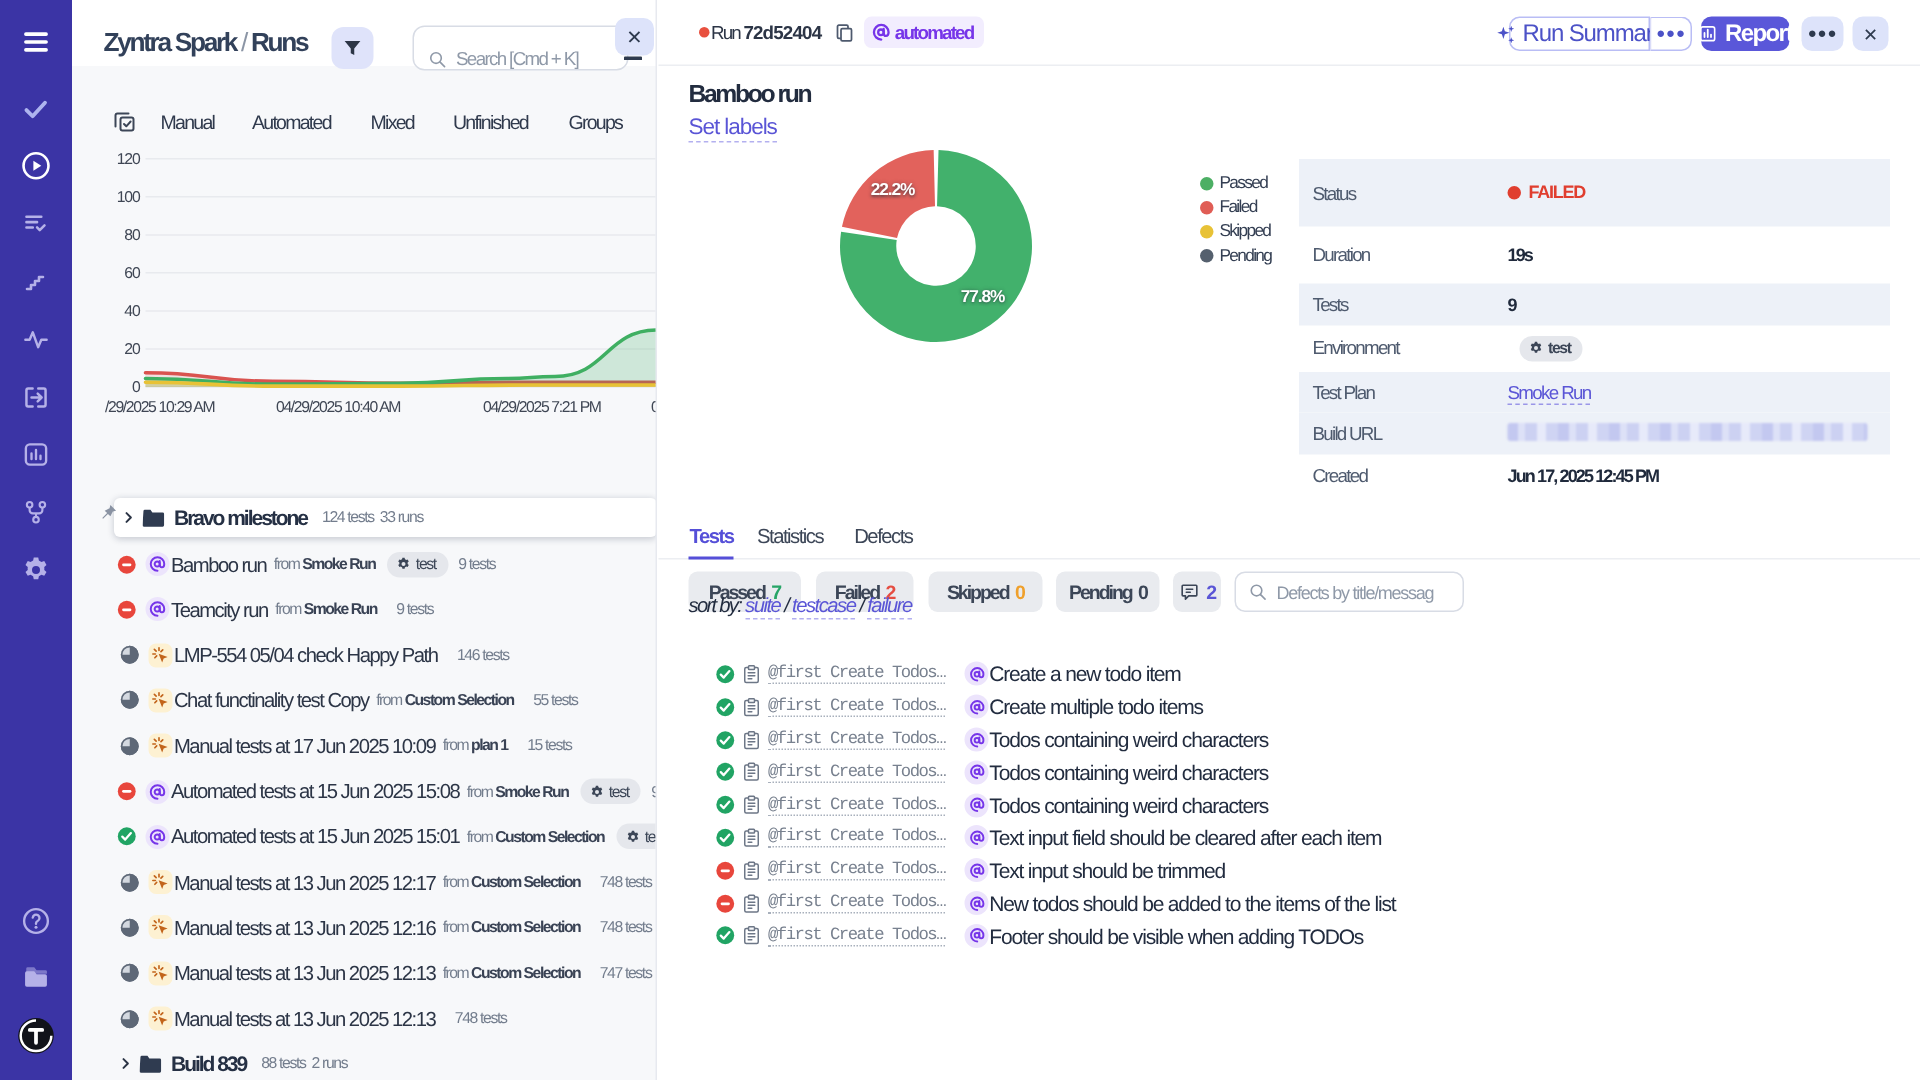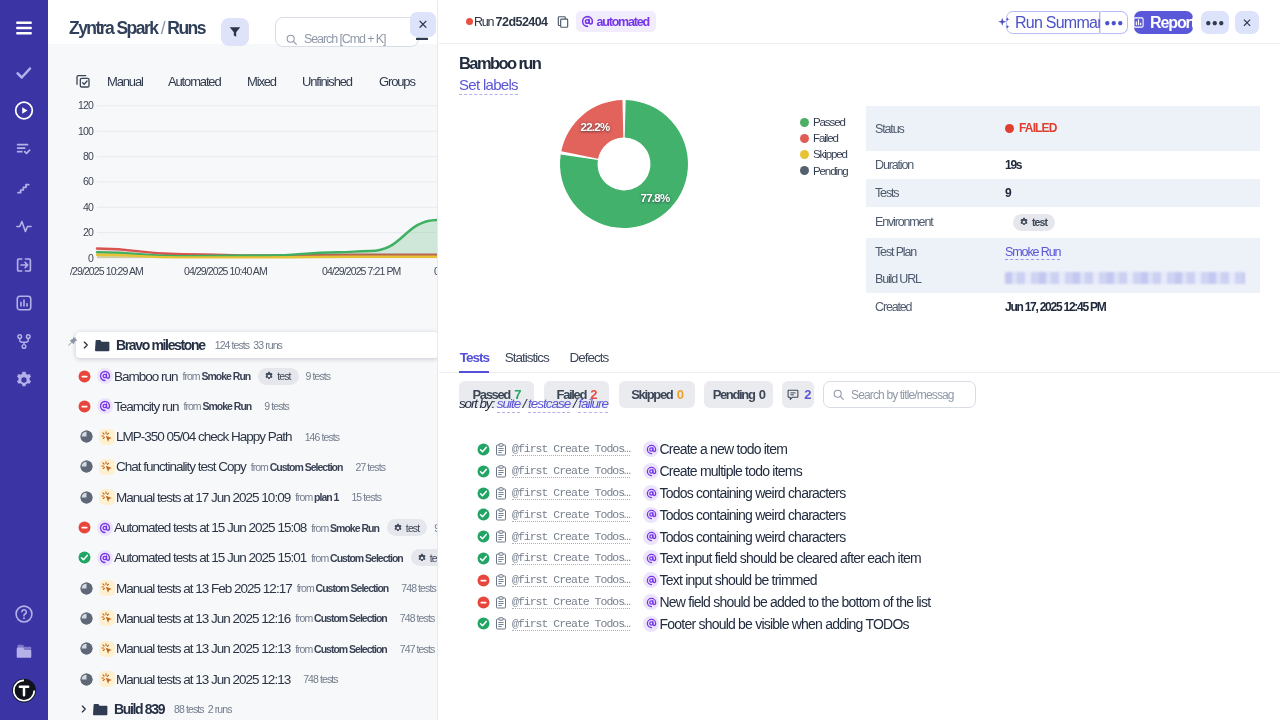--- a/index.html
+++ b/index.html
@@ -250,38 +250,38 @@
           <circle cx="12" cy="12" r="11" fill="#5e6877"></circle>
           <path d="M12 12V1A11 11 0 0 0 1 12z" fill="#d4d9e0"></path>
           <circle cx="12" cy="12" r="10" fill="none" stroke="#5e6877" stroke-width="2"></circle>
         </svg>
         <span class="typo man">
           <svg width="12" height="12" viewBox="0 0 24 24">
             <path d="M9.5 9.5l12 4.6-5.3 2-2 5.3z" fill="#c2641b"></path>
             <path d="M10 1.8v3.4M3.8 3.8l2.4 2.4M1.8 10h3.4M4.5 15l2.4-2.4M15 4.5l-2.4 2.4" stroke="#c2641b" stroke-width="2.2" stroke-linecap="round"></path>
           </svg>
         </span>
-        <span class="rname">LMP-350 05/04 check Happy Path</span>
+        <span class="rname">LMP-554 05/04 check Happy Path</span>
         <span class="rcount">146 tests</span>
       </div>
 <div class="runrow" style="top:133.9px">
         <svg class="stico" width="10" height="10" viewBox="0 0 24 24" style="margin-left:32px">
           <circle cx="12" cy="12" r="11" fill="#5e6877"></circle>
           <path d="M12 12V1A11 11 0 0 0 1 12z" fill="#d4d9e0"></path>
           <circle cx="12" cy="12" r="10" fill="none" stroke="#5e6877" stroke-width="2"></circle>
         </svg>
         <span class="typo man">
           <svg width="12" height="12" viewBox="0 0 24 24">
             <path d="M9.5 9.5l12 4.6-5.3 2-2 5.3z" fill="#c2641b"></path>
             <path d="M10 1.8v3.4M3.8 3.8l2.4 2.4M1.8 10h3.4M4.5 15l2.4-2.4M15 4.5l-2.4 2.4" stroke="#c2641b" stroke-width="2.2" stroke-linecap="round"></path>
           </svg>
         </span>
         <span class="rname">Chat functinality test Copy</span>
         <span class="rfrom">from <b>Custom Selection</b></span>
-        <span class="rcount">27 tests</span>
+        <span class="rcount">55 tests</span>
       </div>
 <div class="runrow" style="top:164.20000000000002px">
         <svg class="stico" width="10" height="10" viewBox="0 0 24 24" style="margin-left:32px">
           <circle cx="12" cy="12" r="11" fill="#5e6877"></circle>
           <path d="M12 12V1A11 11 0 0 0 1 12z" fill="#d4d9e0"></path>
           <circle cx="12" cy="12" r="10" fill="none" stroke="#5e6877" stroke-width="2"></circle>
         </svg>
         <span class="typo man">
           <svg width="12" height="12" viewBox="0 0 24 24">
             <path d="M9.5 9.5l12 4.6-5.3 2-2 5.3z" fill="#c2641b"></path>
@@ -332,21 +332,21 @@
           <circle cx="12" cy="12" r="11" fill="#5e6877"></circle>
           <path d="M12 12V1A11 11 0 0 0 1 12z" fill="#d4d9e0"></path>
           <circle cx="12" cy="12" r="10" fill="none" stroke="#5e6877" stroke-width="2"></circle>
         </svg>
         <span class="typo man">
           <svg width="12" height="12" viewBox="0 0 24 24">
             <path d="M9.5 9.5l12 4.6-5.3 2-2 5.3z" fill="#c2641b"></path>
             <path d="M10 1.8v3.4M3.8 3.8l2.4 2.4M1.8 10h3.4M4.5 15l2.4-2.4M15 4.5l-2.4 2.4" stroke="#c2641b" stroke-width="2.2" stroke-linecap="round"></path>
           </svg>
         </span>
-        <span class="rname">Manual tests at 13 Feb 2025 12:17</span>
+        <span class="rname">Manual tests at 13 Jun 2025 12:17</span>
         <span class="rfrom">from <b>Custom Selection</b></span>
         <span class="rcount">748 tests</span>
       </div>
 <div class="runrow" style="top:285.40000000000003px">
         <svg class="stico" width="10" height="10" viewBox="0 0 24 24" style="margin-left:32px">
           <circle cx="12" cy="12" r="11" fill="#5e6877"></circle>
           <path d="M12 12V1A11 11 0 0 0 1 12z" fill="#d4d9e0"></path>
           <circle cx="12" cy="12" r="10" fill="none" stroke="#5e6877" stroke-width="2"></circle>
         </svg>
         <span class="typo man">
@@ -442,21 +442,21 @@
         <div class="legitem"><span class="legdot" style="background:#4caf64"></span>Passed</div>
         <div class="legitem"><span class="legdot" style="background:#e05d55"></span>Failed</div>
         <div class="legitem"><span class="legdot" style="background:#e8c236"></span>Skipped</div>
         <div class="legitem"><span class="legdot" style="background:#55606e"></span>Pending</div>
       </div>
     <div id="details">
         <div class="drow odd" style="height:45px">
           <div class="dlab">Status</div>
           <div class="dval"><span style="display:inline-flex;align-items:center;gap:5px;color:#e03e2f;font-weight:bold;letter-spacing:-0.85px"><span style="width:9px;height:9px;border-radius:50%;background:#e03e2f;display:inline-block"></span>FAILED</span></div>
         </div>
-        <div class="drow" style="height:28px">
+        <div class="drow" style="height:38px">
           <div class="dlab">Duration</div>
           <div class="dval">19s</div>
         </div>
         <div class="drow odd" style="height:27.5px">
           <div class="dlab">Tests</div>
           <div class="dval">9</div>
         </div>
         <div class="drow" style="height:31.3px">
           <div class="dlab">Environment</div>
           <div class="dval"><span class="envchip"><svg width="10" height="10" viewBox="0 0 24 24" style="flex:none">
@@ -487,21 +487,21 @@
         <div class="chip" style="width:76.2px;margin-left:9.5px">Skipped&nbsp;<span class="n-skip" style="margin-left:2px">0</span></div>
         <div class="chip" style="width:68.3px;margin-left:9.5px">Pending&nbsp;<span class="n-pend" style="margin-left:2px">0</span></div>
         <div class="chip" style="width:32.3px;margin-left:9.2px"><svg width="14" height="13" viewBox="0 0 24 24" style="flex:none;margin-right:4px">
             <path d="M4 4h16a1 1 0 0 1 1 1v11a1 1 0 0 1-1 1h-9l-4 4v-4H4a1 1 0 0 1-1-1V5a1 1 0 0 1 1-1z" stroke="#3c4657" stroke-width="2" fill="none" stroke-linejoin="round"></path>
             <path d="M8 9h8M8 12.5h5" stroke="#3c4657" stroke-width="1.8" stroke-linecap="round"></path>
           </svg><span class="n-com">2</span></div>
       </div>
     <div id="tsearch"><svg width="13" height="13" viewBox="0 0 24 24" style="flex:none">
           <circle cx="10.5" cy="10.5" r="6.5" stroke="#8f99a8" stroke-width="2" fill="none"></circle>
           <path d="M15.5 15.5L21 21" stroke="#8f99a8" stroke-width="2" stroke-linecap="round"></path>
-        </svg><span>Search by title/messag</span></div>
+        </svg><span>Defects by title/messag</span></div>
     <div id="sortby">sort by: <a>suite</a> <span class="sl">/</span> <a>testcase</a> <span class="sl">/</span> <a>failure</a></div>
     <div id="testlist">
         <div class="trow">
           <svg class="sic" width="13" height="13" viewBox="0 0 24 24">
             <circle cx="12" cy="12" r="11" fill="#21a464"></circle>
             <path d="M6.5 12.5l3.6 3.6 7-8" stroke="#fff" stroke-width="2.8" fill="none" stroke-linecap="round" stroke-linejoin="round"></path>
           </svg>
           <svg class="clip" width="12" height="13" viewBox="0 0 24 26">
             <rect x="3" y="4" width="18" height="20" rx="2" stroke="#6d7787" stroke-width="2" fill="none"></rect>
             <rect x="8" y="1.5" width="8" height="5" rx="1" fill="#f7f8fa" stroke="#6d7787" stroke-width="2"></rect>
@@ -640,21 +640,21 @@
             <rect x="8" y="1.5" width="8" height="5" rx="1" fill="#f7f8fa" stroke="#6d7787" stroke-width="2"></rect>
             <path d="M7.5 11h9M7.5 15h9M7.5 19h5" stroke="#6d7787" stroke-width="1.8" stroke-linecap="round"></path>
           </svg>
           <span class="suite">@first Create Todos…</span>
           <span class="atic">
             <svg width="11" height="11" viewBox="0 0 24 24">
               <path d="M12 21a9 9 0 1 1 9-9c0 3-1.5 4.5-3.2 4.5S15 15 15 12.8V8" stroke="#7635e9" stroke-width="2.8" fill="none" stroke-linecap="round"></path>
               <circle cx="11.6" cy="12" r="3.4" stroke="#7635e9" stroke-width="2.8" fill="none"></circle>
             </svg>
           </span>
-          <span class="tname">New field should be added to the bottom of the list</span>
+          <span class="tname">New todos should be added to the items of the list</span>
         </div>
         <div class="trow">
           <svg class="sic" width="13" height="13" viewBox="0 0 24 24">
             <circle cx="12" cy="12" r="11" fill="#21a464"></circle>
             <path d="M6.5 12.5l3.6 3.6 7-8" stroke="#fff" stroke-width="2.8" fill="none" stroke-linecap="round" stroke-linejoin="round"></path>
           </svg>
           <svg class="clip" width="12" height="13" viewBox="0 0 24 26">
             <rect x="3" y="4" width="18" height="20" rx="2" stroke="#6d7787" stroke-width="2" fill="none"></rect>
             <rect x="8" y="1.5" width="8" height="5" rx="1" fill="#f7f8fa" stroke="#6d7787" stroke-width="2"></rect>
             <path d="M7.5 11h9M7.5 15h9M7.5 19h5" stroke="#6d7787" stroke-width="1.8" stroke-linecap="round"></path>

